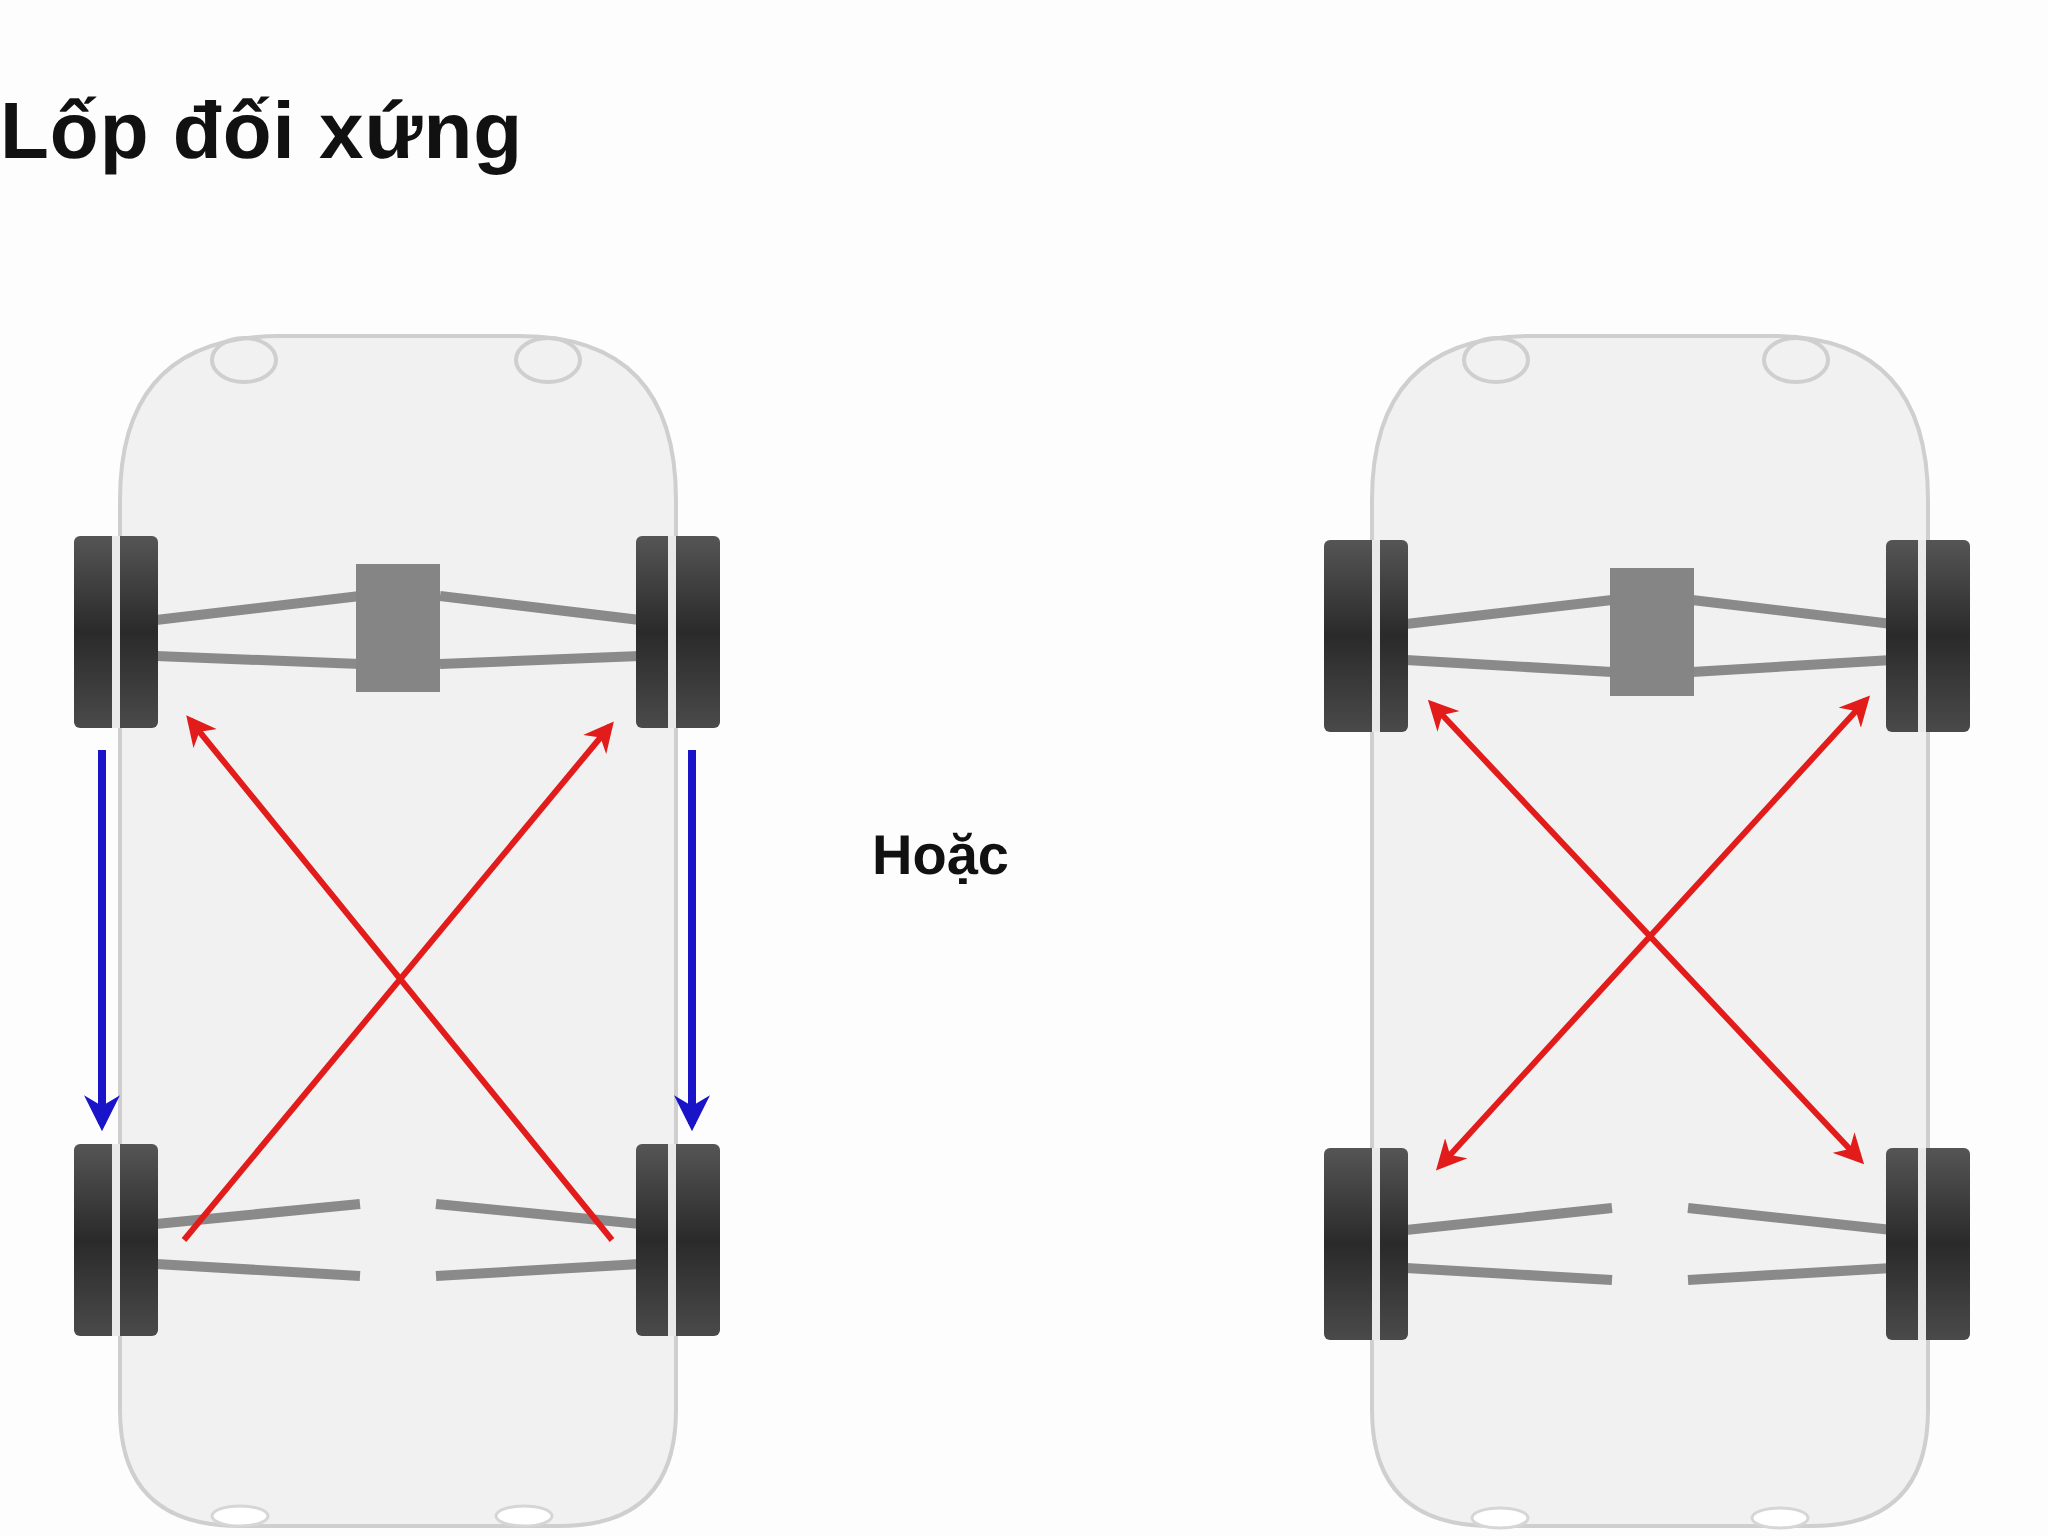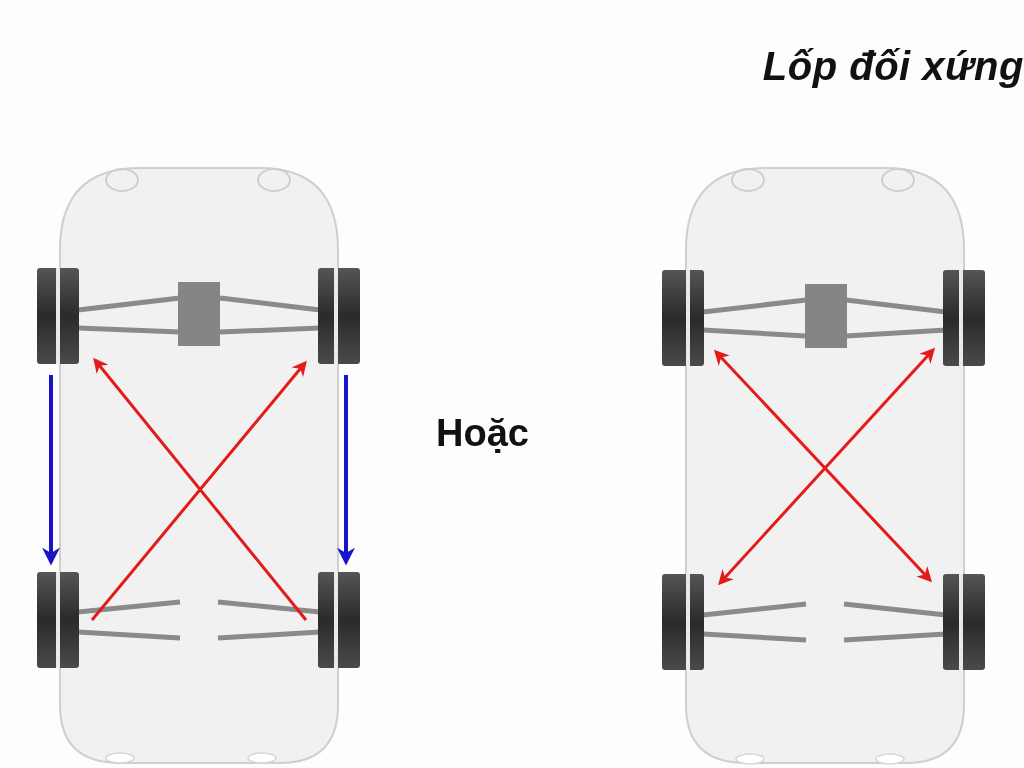--- a/index.html
+++ b/index.html
@@ -1,18 +1,18 @@
 <!DOCTYPE html>
 <html><head>
 <meta charset="utf-8">
 <style>
   html, body { margin:0; padding:0; }
   body { width:1024px; height:768px; background:#fdfdfd; position:relative; overflow:hidden; font-family:"Liberation Sans", "DejaVu Sans", sans-serif; }
-  .title { position:absolute; left:0; width:1024px; top:44px; text-align:right; font-size:40px; font-weight:bold; color:#111; letter-spacing:0.5px;font-style:italic; }
-  .or-label { position:absolute; left:436px; top:412px; font-size:38px; font-weight:bold; color:#111; }
+  .title { position:absolute; left:0; width:1024px; top:44px; text-align:left; font-size:40px; font-weight:bold; color:#111; letter-spacing:0.5px; }
+  .or-label { position:absolute; left:436px; top:412px; font-size:28px; font-weight:bold; color:#111; }
   svg.diagram { position:absolute; left:0; top:0; }
 </style>
 </head>
 <body>
 
 <div class="title">Lốp đối xứng</div>
 <div class="or-label">Hoặc</div>
 
 <svg class="diagram" width="1024" height="768" viewBox="0 0 1024 768" xmlns="http://www.w3.org/2000/svg">
   <defs>

